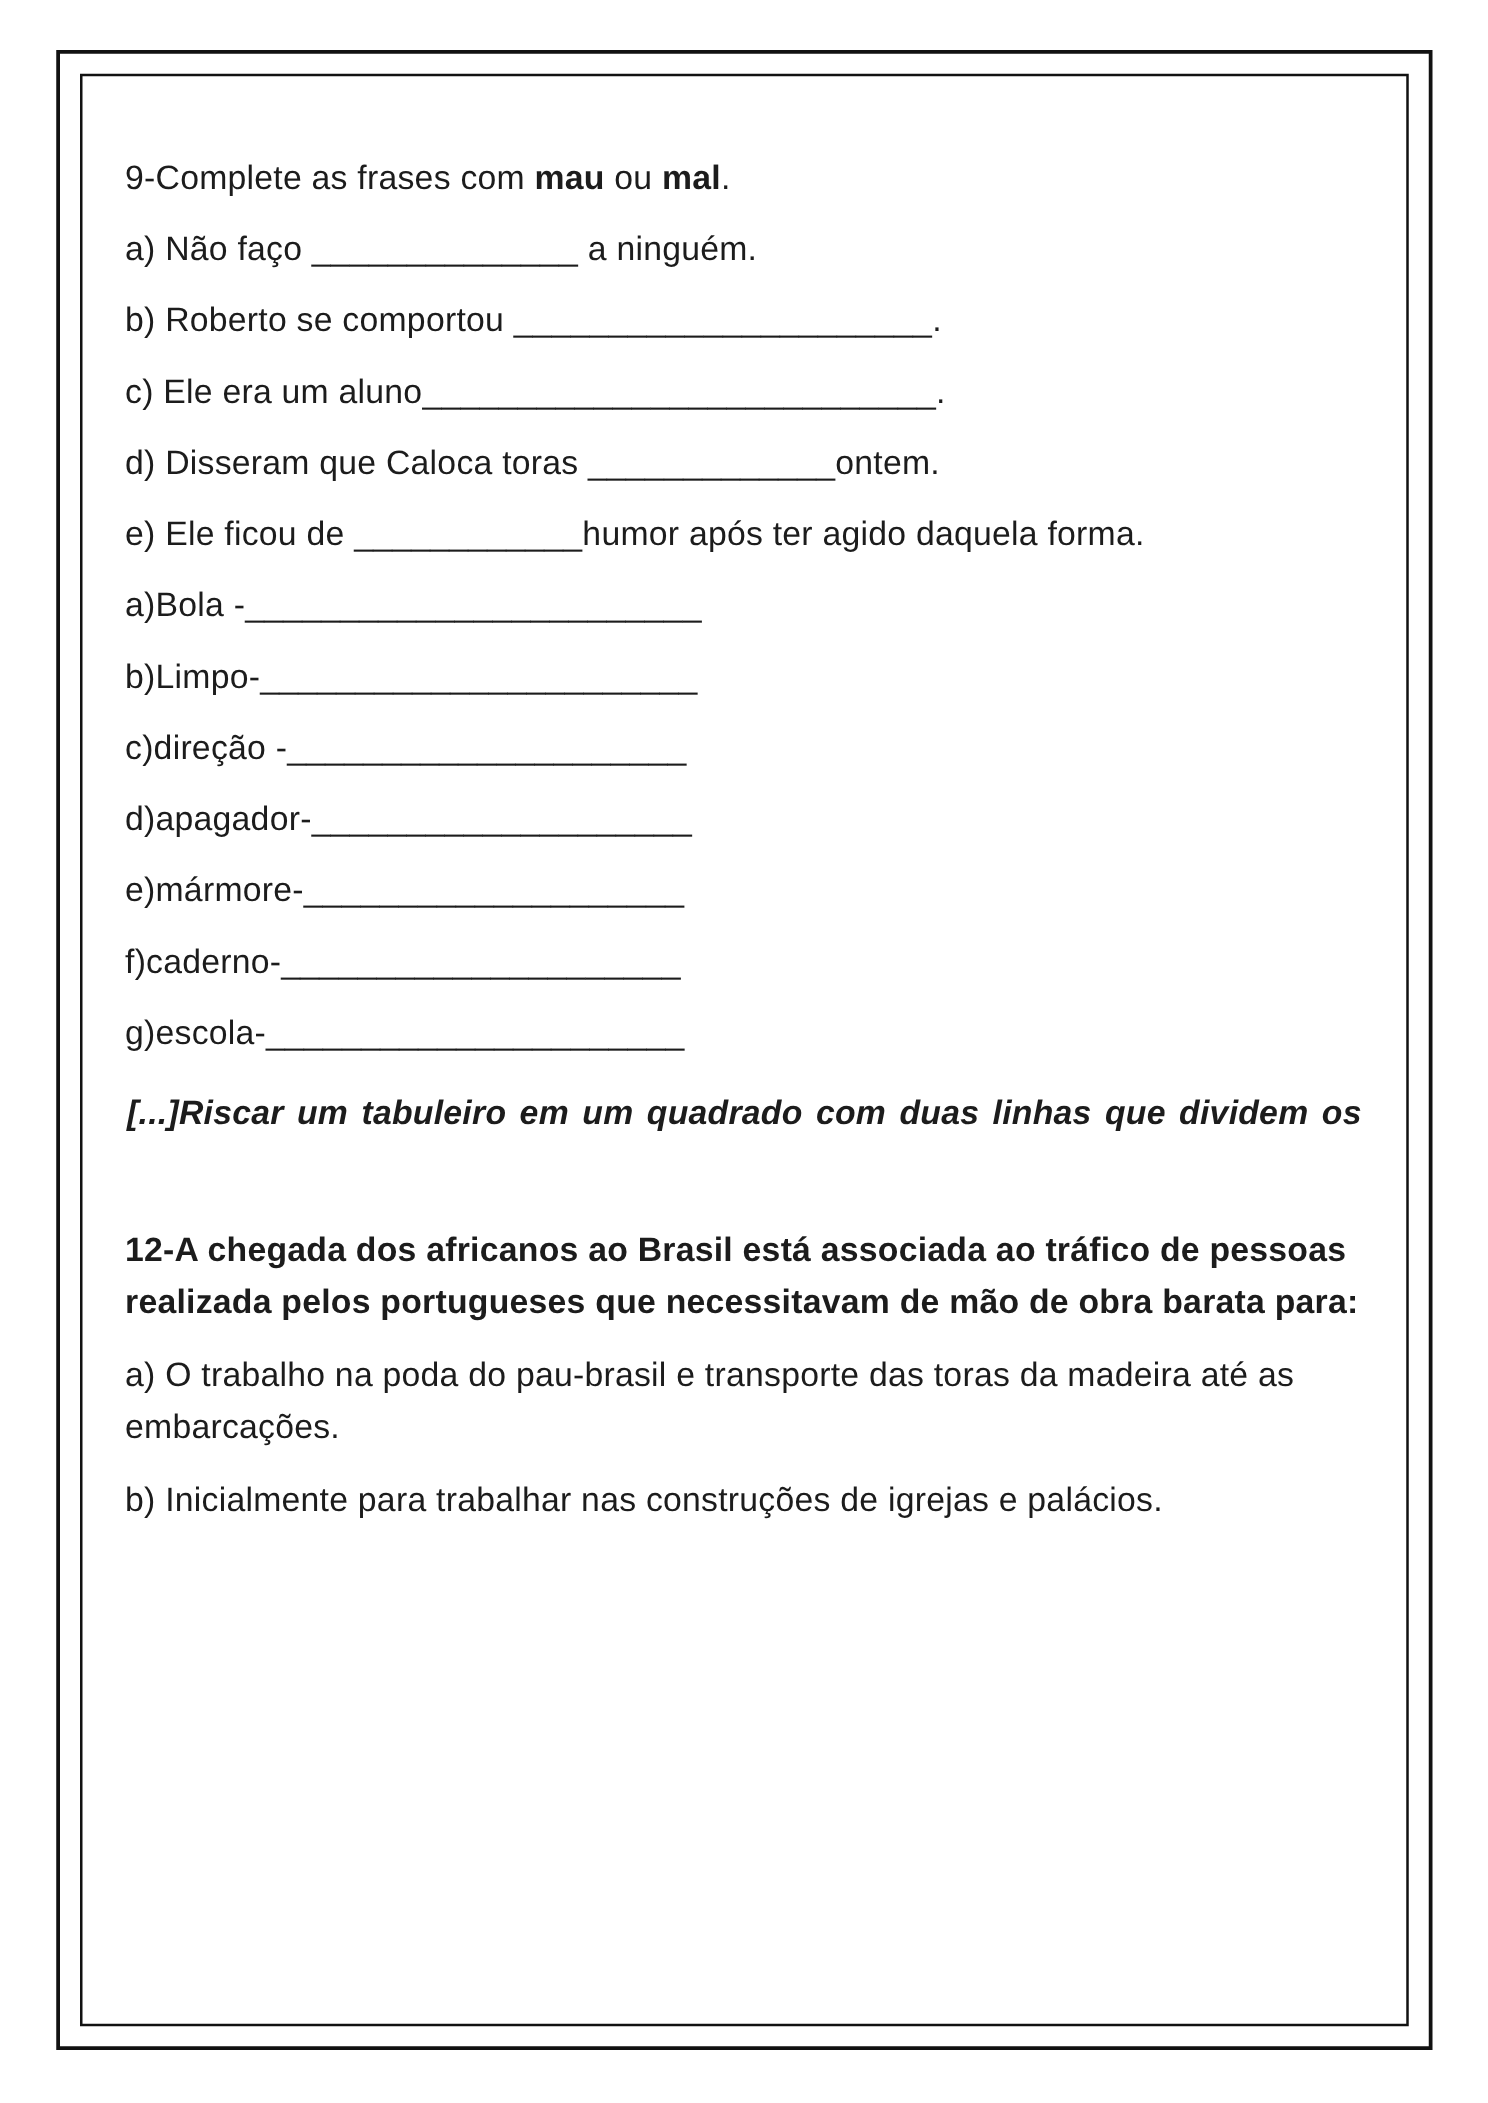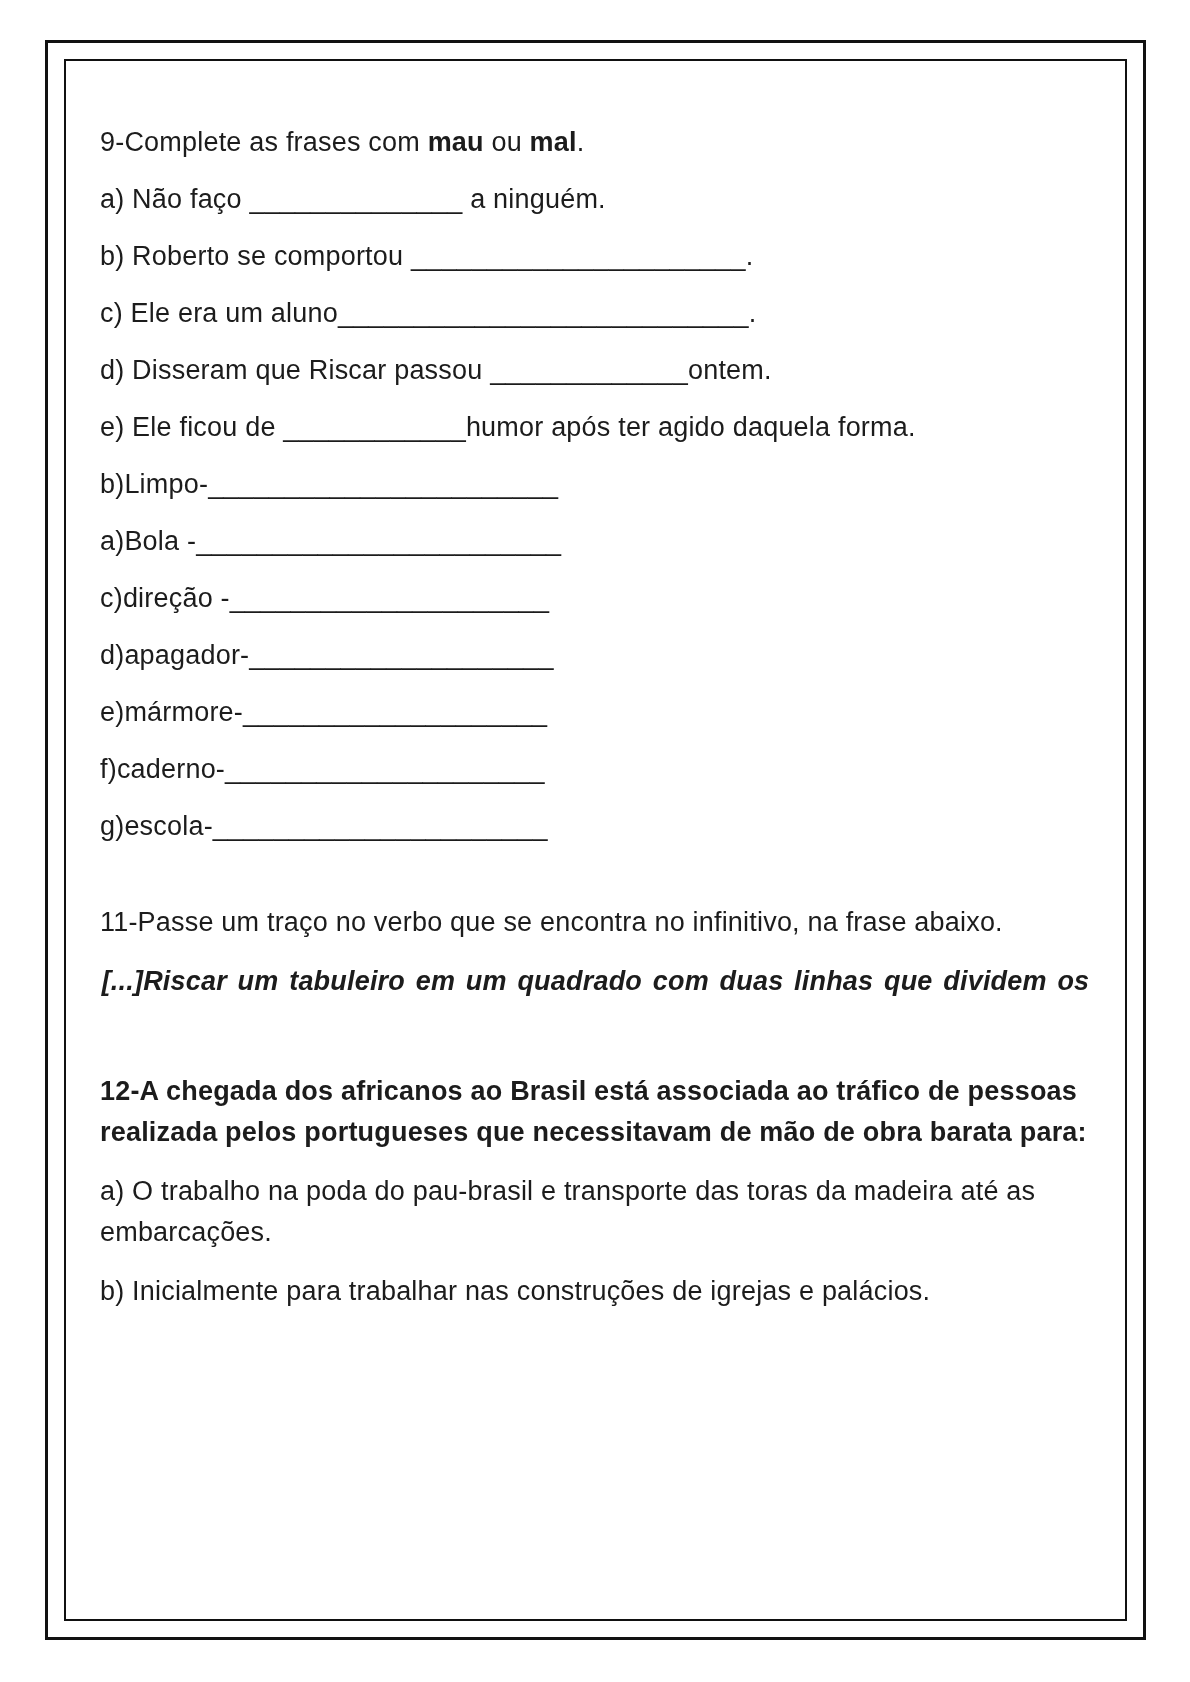--- a/index.html
+++ b/index.html
@@ -66,36 +66,35 @@
 <body>
 
 <div class="frame-outer">
   <div class="frame-inner">
 
     <section>
       <p><span>9-Complete as frases com </span><span class="bold">mau</span><span> ou </span><span class="bold">mal</span><span>.</span></p>
       <p>a) Não faço ______________ a ninguém.</p>
       <p>b) Roberto se comportou ______________________.</p>
       <p>c) Ele era um aluno___________________________.</p>
-      <p>d) Disseram que Riscar passou _____________ontem.</p>
+      <p>d) Disseram que Caloca toras _____________ontem.</p>
       <p>e) Ele ficou de ____________humor após ter agido daquela forma.</p>
     </section>
 
     <section>
+      <p>a)Bola -________________________</p>
       <p>b)Limpo-_______________________</p>
-      <p>a)Bola -________________________</p>
       <p>c)direção -_____________________</p>
       <p>d)apagador-____________________</p>
       <p>e)mármore-____________________</p>
       <p>f)caderno-_____________________</p>
       <p>g)escola-______________________</p>
     </section>
 
     <section>
-      <p class="q11-title">11-Passe um traço no verbo que se encontra no infinitivo, na frase abaixo.</p>
       <p class="quote-line">[...]Riscar um tabuleiro em um quadrado com duas linhas que dividem os</p>
     </section>
 
     <section>
       <p class="q12-intro">12-A chegada dos africanos ao Brasil está associada ao tráfico de pessoas realizada pelos portugueses que necessitavam de mão de obra barata para:</p>
       <p class="q12-item">a) O trabalho na poda do pau-brasil e transporte das toras da madeira até as embarcações.</p>
       <p class="q12-item">b) Inicialmente para trabalhar nas construções de igrejas e palácios.</p>
     </section>
 
   </div>

